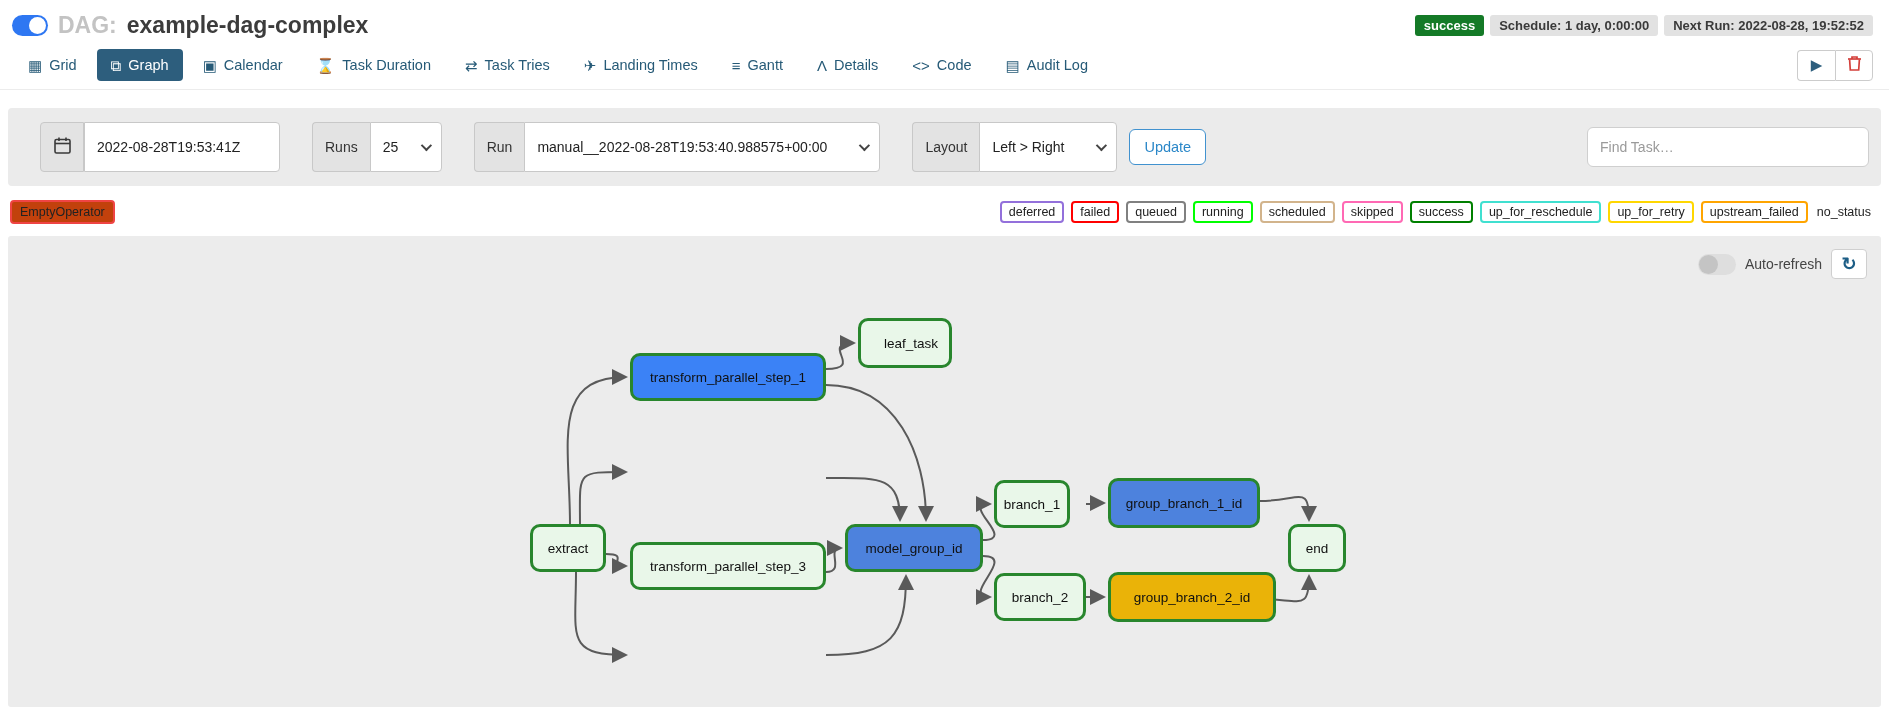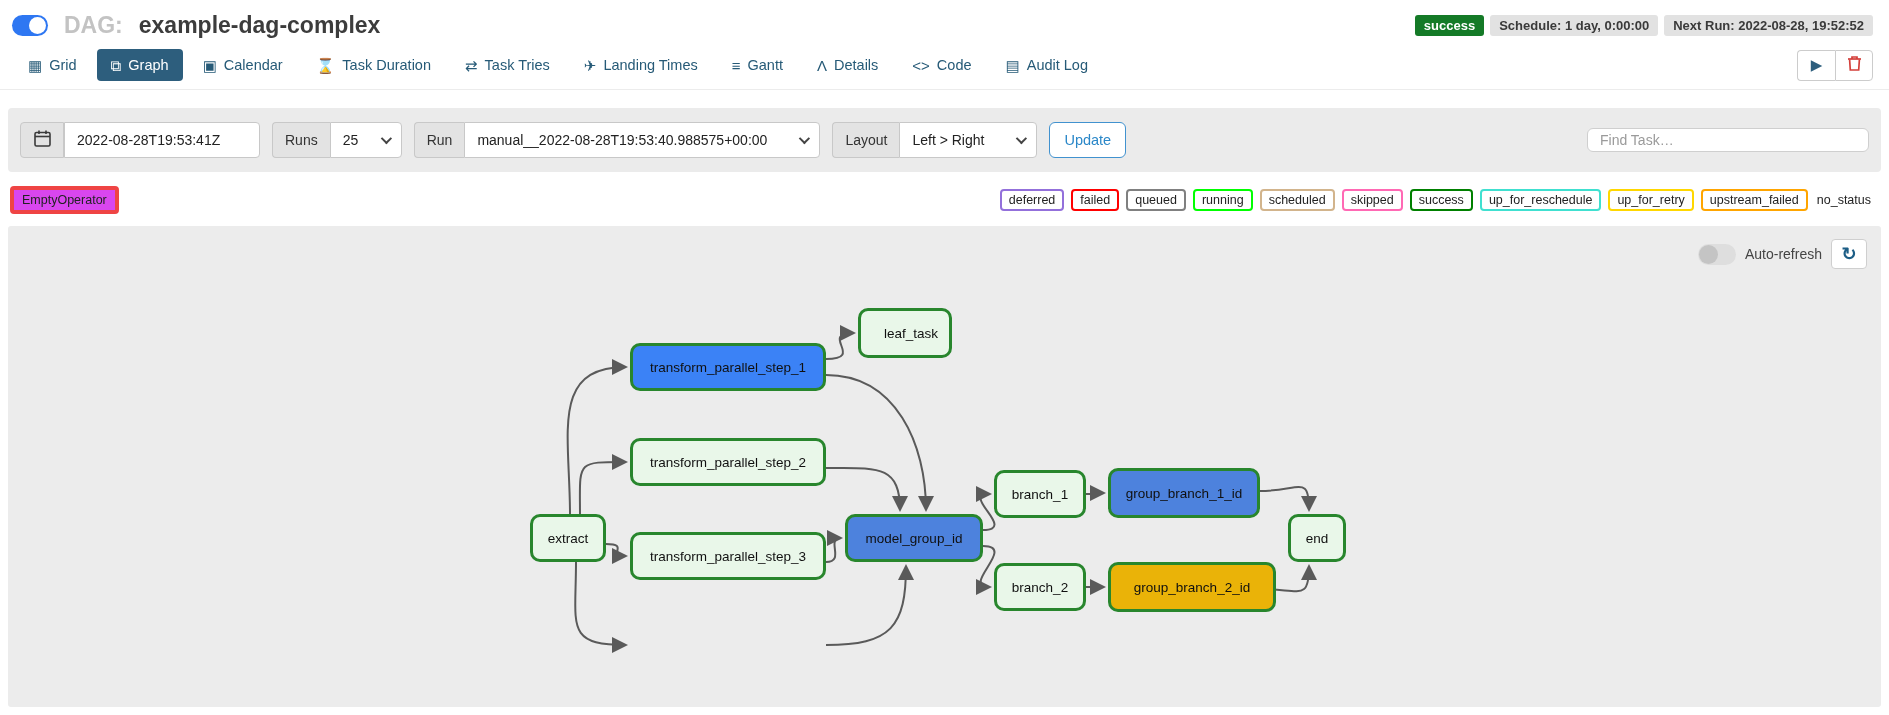--- a/index.html
+++ b/index.html
@@ -3,21 +3,21 @@
 <meta charset="utf-8">
 <style>
   * { box-sizing: border-box; margin: 0; padding: 0; }
   html,body { width:1889px; height:715px; overflow:hidden; background:#fff;
     font-family:"Liberation Sans", sans-serif; color:#333; }
   body { display:flex; flex-direction:column; }
 
   
   .header { display:flex; align-items:center; justify-content:space-between;
     padding:12px 16px 8px 12px; }
-  .header-left { display:flex; align-items:center; gap:16px; }
+  .header-left { display:flex; align-items:center; gap:10px; }
   .toggle { width:36px; height:21px; border-radius:11px; background:#2e77f2; position:relative; cursor:pointer; flex:0 0 auto; }
   .toggle .knob { position:absolute; right:2px; top:2px; width:17px; height:17px; border-radius:50%; background:#fff; }
   .dag-label { font-size:23px; font-weight:bold; color:#c3c3c3; }
   .dag-title { font-size:23px; font-weight:bold; color:#3c3c3c; }
   .header-right { display:flex; align-items:flex-start; gap:6px; padding-top:0; }
   .badge { font-size:13px; font-weight:bold; padding:3px 9px; border-radius:3px; background:#e2e2e2; color:#3a3a3a; white-space:nowrap; }
   .badge.success { background:#147a27; color:#fff; }
 
   
   .tabbar { display:flex; align-items:center; padding:2px 16px 8px 14px; border-bottom:1px solid #ececec; }
@@ -29,40 +29,40 @@
   .btn-group { display:flex; }
   .tool-btn { width:38px; height:31px; background:#fff; border:1px solid #ccc; display:flex;
     align-items:center; justify-content:center; cursor:pointer; font-size:14px; }
   .tool-btn:first-child { border-radius:4px 0 0 4px; border-right:none; }
   .tool-btn:last-child { border-radius:0 4px 4px 0; }
   .play-glyph { color:#2d5e7d; font-size:15px; }
 
   
   .filterbar { margin:18px 8px 0 8px; background:#ebebeb; border-radius:4px;
     padding:14px 12px; display:flex; align-items:center; gap:12px; }
-  .igroup { display:flex; align-items:stretch; height:36px; }
+  .igroup { display:flex; align-items:stretch; height:50px;margin-left:20px; }
   .addon { display:flex; align-items:center; padding:0 12px; background:#e3e3e3;
     border:1px solid #c8c8c8; border-right:none; border-radius:4px 0 0 4px; font-size:14px; color:#333; }
   .ifield { display:flex; align-items:center; background:#fff; border:1px solid #c8c8c8;
     border-radius:0 4px 4px 0; padding:0 12px; font-size:14px; color:#222; }
   .ifield.select { justify-content:space-between; gap:10px; cursor:pointer; }
   .chev { width:8px; height:8px; border-right:2px solid #444; border-bottom:2px solid #444;
     transform:rotate(45deg) translateY(-2px); flex:0 0 auto; }
   .cal-btn { display:flex; align-items:center; justify-content:center; width:44px; background:#e3e3e3;
     border:1px solid #c8c8c8; border-radius:4px 0 0 4px; cursor:pointer; }
   .update-btn { height:36px; padding:0 14px; background:#fff; color:#2a87c8;
     border:1px solid #4192cf; border-radius:6px; font-size:14.5px; cursor:pointer; }
   .spacer { flex:1; }
-  .find-input { width:282px; height:24px; border:1px solid #cfcfcf; border-radius:6px;
+  .find-input { width:282px; height:40px; border:1px solid #cfcfcf; border-radius:6px;
     padding:0 12px; font-size:14px; font-family:inherit; color:#222; background:#fff; }
   .find-input::placeholder { color:#9a9a9a; }
 
   
   .legend { display:flex; align-items:center; justify-content:space-between; padding:14px 16px 12px 10px; }
-  .op-chip { background:#d946ef; border:4px solid #ef4444; border-radius:4px;
+  .op-chip { background:#c2410c; border:2px solid #ef4444; border-radius:4px;
     font-size:12.5px; padding:3px 8px; color:#222; }
   .statuses { display:flex; align-items:center; gap:7px; }
   .status-chip { background:#fff; border-width:2px; border-style:solid; border-radius:4px;
     font-size:12.5px; padding:2px 7px; color:#222; white-space:nowrap; }
   .status-chip.borderless { border:none; padding:2px 2px; }
 
   
   .panel { position:relative; flex:1; margin:0 8px 8px 8px; background:#ececec; border-radius:3px; }
   .autorefresh { position:absolute; top:13px; right:14px; display:flex; align-items:center; gap:9px; z-index:5; }
   .ar-toggle { width:38px; height:21px; border-radius:11px; background:#dedede; position:relative; cursor:pointer; }
@@ -240,22 +240,21 @@
       <path d="M818,419 C883,419 898,401 898,340" fill="none" stroke="#5a5a5a" stroke-width="2" marker-end="url(#arrow)"></path>
       <path d="M975,304 C1010,304 951,268 982,268" fill="none" stroke="#5a5a5a" stroke-width="2" marker-end="url(#arrow)"></path>
       <path d="M975,320 C1010,320 951,361 982,361" fill="none" stroke="#5a5a5a" stroke-width="2" marker-end="url(#arrow)"></path>
       <path d="M1078,268 C1092,268 1086,267 1096,267" fill="none" stroke="#5a5a5a" stroke-width="2" marker-end="url(#arrow)"></path>
       <path d="M1078,361 C1092,361 1086,361 1096,361" fill="none" stroke="#5a5a5a" stroke-width="2" marker-end="url(#arrow)"></path>
       <path d="M1252,265 C1292,265 1301,248 1301,284" fill="none" stroke="#5a5a5a" stroke-width="2" marker-end="url(#arrow)"></path>
       <path d="M1252,363 C1292,363 1301,376 1301,340" fill="none" stroke="#5a5a5a" stroke-width="2" marker-end="url(#arrow)"></path>
     </svg>
 <div class="node" style="left: 522px; top: 288px; width: 76px; height: 48px; background: rgb(233, 247, 233); border-color: rgb(40, 134, 45);">extract</div>
     <div class="node" style="left: 622px; top: 117px; width: 196px; height: 48px; background: #3b82f6; border-color: rgb(40, 134, 45);">transform_parallel_step_1</div>
-    <div class="node" style="left: 622px; top: 212px; width: 196px; height: 48px; background: rgb(233, 247, 233); border-color: rgb(40, 134, 45);">transform_parallel_step_2</div>
     <div class="node" style="left: 622px; top: 306px; width: 196px; height: 48px; background: rgb(233, 247, 233); border-color: rgb(40, 134, 45);">transform_parallel_step_3</div>
     <div class="node" style="left: 850px; top: 82px; width: 94px; height: 50px; background: rgb(233, 247, 233); border-color: rgb(40, 134, 45); padding-left: 12px;">leaf_task</div>
     <div class="node group" style="left: 837px; top: 288px; width: 138px; height: 48px; background: rgb(77, 130, 221); border-color: rgb(40, 134, 45);">model_group_id</div>
-    <div class="node" style="left: 986px; top: 244px; width: 92px; height: 48px; background: rgb(233, 247, 233); border-color: rgb(40, 134, 45);">branch_1</div>
+    <div class="node" style="left: 986px; top: 244px; width: 76px; height: 48px; background: rgb(233, 247, 233); border-color: rgb(40, 134, 45);">branch_1</div>
     <div class="node" style="left: 986px; top: 337px; width: 92px; height: 48px; background: rgb(233, 247, 233); border-color: rgb(40, 134, 45);">branch_2</div>
     <div class="node group" style="left: 1100px; top: 242px; width: 152px; height: 50px; background: rgb(77, 130, 221); border-color: rgb(40, 134, 45);">group_branch_1_id</div>
     <div class="node group" style="left: 1100px; top: 336px; width: 168px; height: 50px; background: #eab308; border-color: rgb(40, 134, 45);">group_branch_2_id</div>
     <div class="node" style="left: 1280px; top: 288px; width: 58px; height: 48px; background: rgb(233, 247, 233); border-color: rgb(40, 134, 45);">end</div>
   </div>
 
 </body></html>

